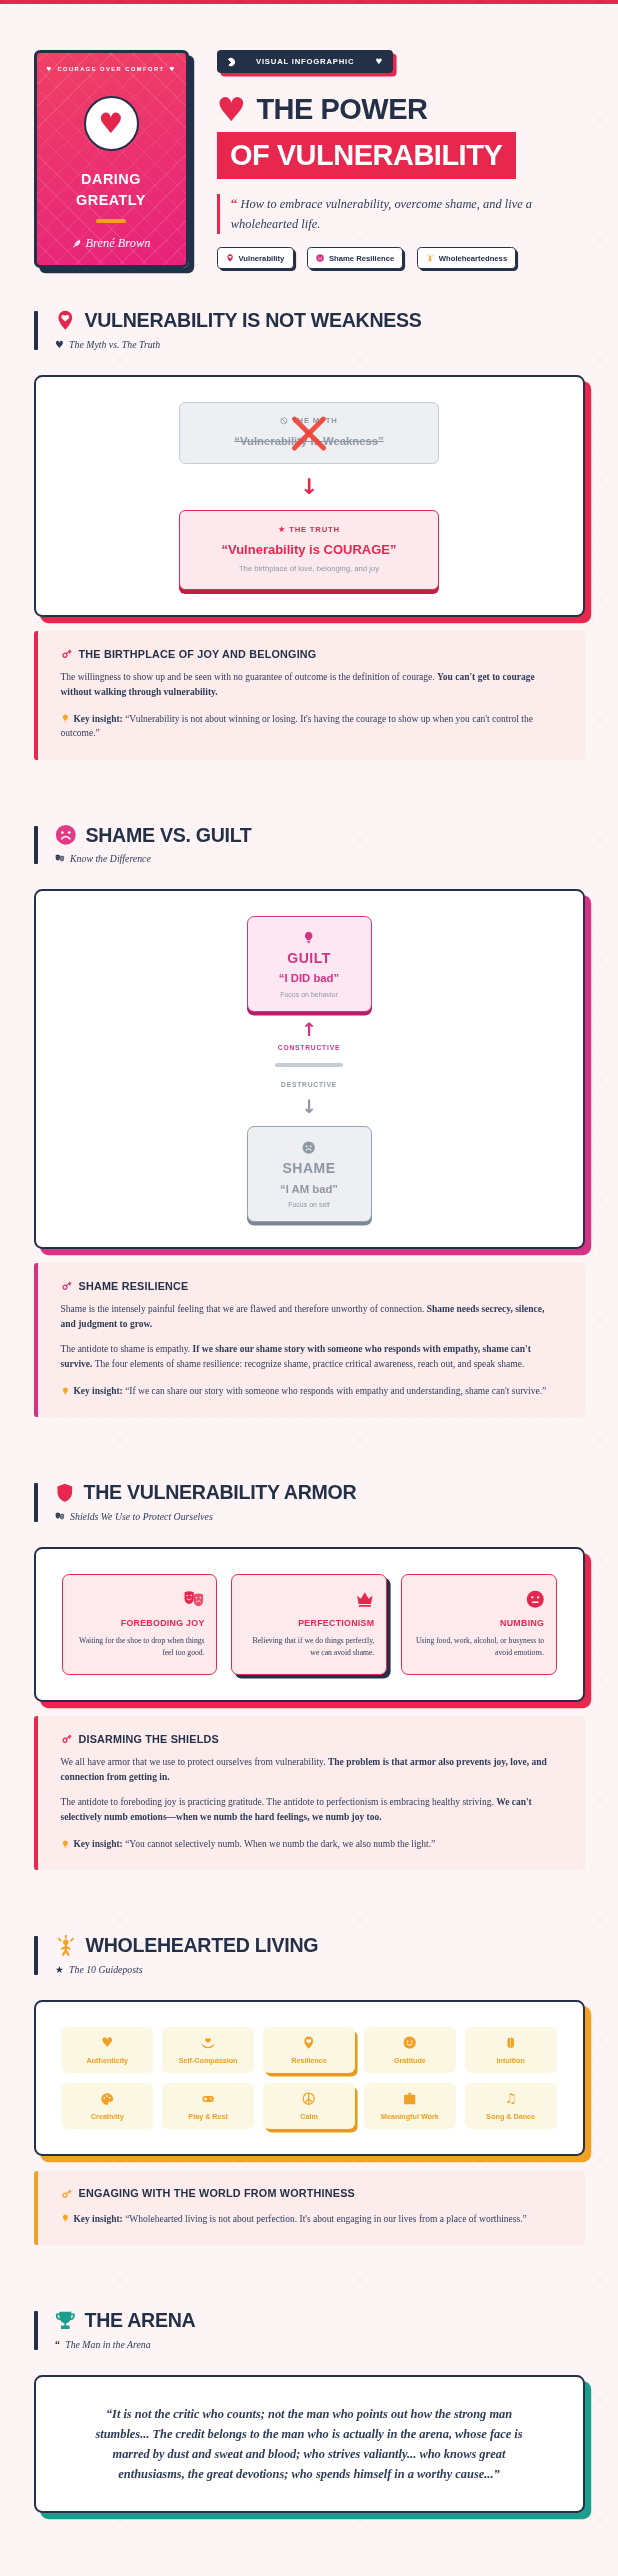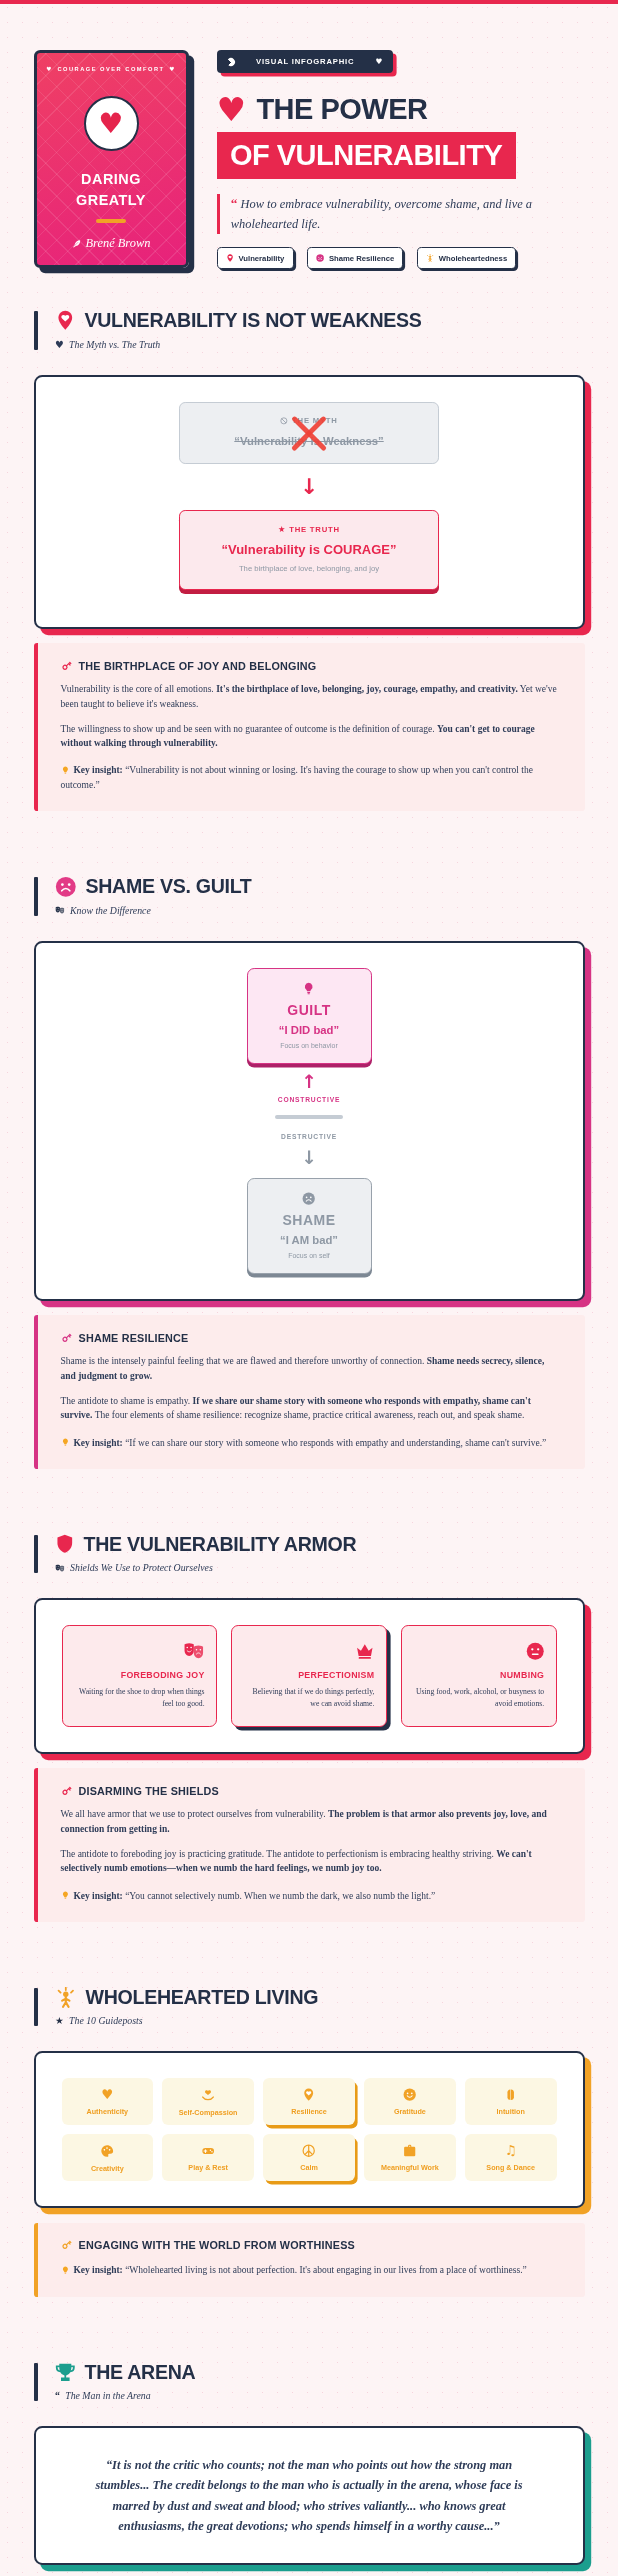--- a/index.html
+++ b/index.html
@@ -102,21 +102,21 @@
     padding:13.4px 10.3px 15.5px;text-align:center;color:var(--gray);position:relative;
   }
   .myth-tag{display:flex;justify-content:center;align-items:center;gap:4.1px;font-weight:bold;font-size:7.7px;letter-spacing:0.8px;}
   .myth-text{margin-top:10.3px;font-size:11.3px;font-weight:bold;text-decoration:line-through;}
   .xmark{position:absolute;left:50%;top:52%;width:0;height:0;}
   .xmark i{position:absolute;left:-23px;top:-2.6px;width:46px;height:5.2px;border-radius:2.6px;background:#ef4136;opacity:.92;}
   .xmark i.a{transform:rotate(45deg);}
   .xmark i.b{transform:rotate(-45deg);}
   .arrow-down-big{text-align:center;color:var(--crimson);font-size:21.6px;font-weight:bold;line-height:1;margin:12.4px 0;}
   .truth{
-    width:260px;margin:12px auto;background:#fce9ed;border:1.5px solid var(--crimson);border-radius:6.2px;
+    width:260px;margin:0 auto;background:#fce9ed;border:1.5px solid var(--crimson);border-radius:6.2px;
     padding:12.4px 10.3px 15.5px;text-align:center;box-shadow:0 4.1px 0 #c21d42;
   }
   .truth-tag{color:var(--crimson);font-weight:bold;font-size:7.7px;letter-spacing:0.8px;}
   .truth-tag .star{font-size:8.2px;}
   .truth-text{margin-top:8.2px;color:var(--crimson);font-size:13px;font-weight:bold;}
   .truth-sub{margin-top:7.2px;color:var(--gray);font-size:7.7px;}
 
   
   .stack-center{display:flex;flex-direction:column;align-items:center;}
   .zone-sm{width:125px;border-radius:7.2px;text-align:center;padding:13.4px 8.2px;}
@@ -287,21 +287,20 @@
     </div>
 
     <div class="panel">
       <h3>
         <svg class="key ic" width="11.3" height="11.3" viewBox="0 0 24 24">
             <circle cx="7" cy="12" r="4.2" fill="none" stroke="currentColor" stroke-width="2.6"></circle>
             <path d="M11.2 12H22M18 12v4.2M21.6 12v3" stroke="currentColor" stroke-width="2.6" fill="none" stroke-linecap="round"></path>
           </svg>
         <span>THE BIRTHPLACE OF JOY AND BELONGING</span>
       </h3>
-      <p><span>Vulnerability is the core of all emotions. </span><strong>It's the birthplace of love, belonging, joy, courage, empathy, and creativity.</strong><span> Yet we've been taught to believe it's weakness.</span></p>
       <p><span>The willingness to show up and be seen with no guarantee of outcome is the definition of courage. </span><strong>You can't get to courage without walking through vulnerability.</strong><span></span></p>
       <p class="ki">
         <svg class="bulb ic" width="8.8" height="8.8" viewBox="0 0 24 24">
             <path d="M12 1.5A7 7 0 0 0 7.8 14c.7.6 1.2 1.7 1.2 2.5h6c0-.8.5-1.9 1.2-2.5A7 7 0 0 0 12 1.5z" fill="currentColor"></path>
             <rect x="9.3" y="17.8" width="5.4" height="1.8" rx=".9" fill="currentColor"></rect>
             <rect x="9.9" y="20.2" width="4.2" height="1.8" rx=".9" fill="currentColor"></rect>
           </svg><strong>Key insight:</strong> <span>“Vulnerability is not about winning or losing. It's having the courage to show up when you can't control the outcome.”</span>
       </p>
     </div>
   </div>

